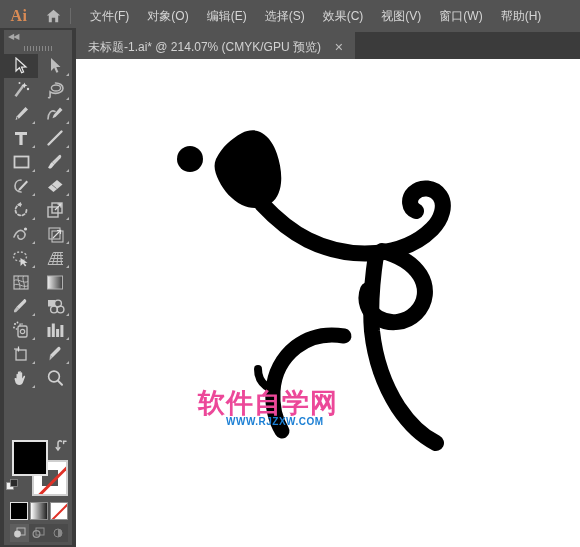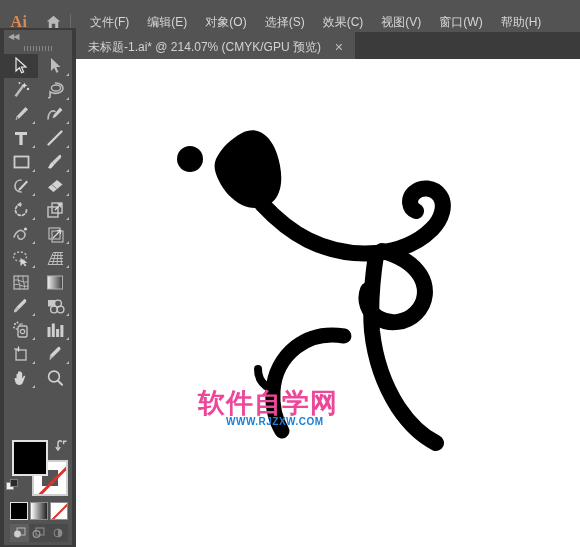--- a/index.html
+++ b/index.html
@@ -6,21 +6,21 @@
   body{
     width:580px;height:547px;overflow:hidden;
     background:#535353;
     font-family:"Liberation Sans","DejaVu Sans",sans-serif;
     -webkit-font-smoothing:antialiased;
   }
   .app{position:relative;width:580px;height:547px;}
 
   
   .menubar{
-    position:absolute;left:0;top:8px;width:580px;height:28px;
+    position:absolute;left:0;top:2px;width:580px;height:28px;
     background:#535353;display:flex;align-items:center;
   }
   .ai-logo{
     width:38px;height:28px;display:flex;align-items:center;justify-content:center;
     color:#d98b55;font-size:16px;font-weight:bold;letter-spacing:.5px;
     font-family:"Liberation Serif","DejaVu Serif",serif;
   }
   .home-btn{
     width:30px;height:28px;display:flex;align-items:center;justify-content:center;
   }
@@ -157,22 +157,22 @@
   <div class="menubar">
     <div class="ai-logo">Ai</div>
     <div class="home-btn">
       <svg width="17" height="16" viewBox="0 0 17 16">
         <path d="M8.5 1.8 L15.2 7.6 L13.2 7.6 L13.2 14.2 L10.2 14.2 L10.2 9.8 L6.8 9.8 L6.8 14.2 L3.8 14.2 L3.8 7.6 L1.8 7.6 Z" fill="#b9b9b9"></path>
       </svg>
     </div>
     <div class="menu-sep"></div>
     <div class="menu-items">
       <div class="menu-item">文件(F)</div>
+      <div class="menu-item">对象(O)</div>
       <div class="menu-item">编辑(E)</div>
-      <div class="menu-item">对象(O)</div>
       <div class="menu-item">选择(S)</div>
       <div class="menu-item">效果(C)</div>
       <div class="menu-item">视图(V)</div>
       <div class="menu-item">窗口(W)</div>
       <div class="menu-item">帮助(H)</div>
     </div>
   </div>
 
   <div class="tabbar">
     <div class="tab">

